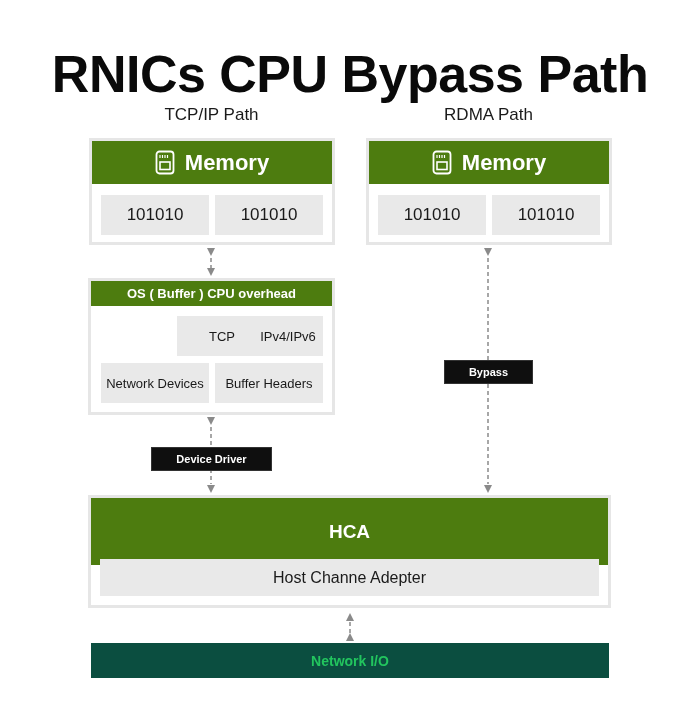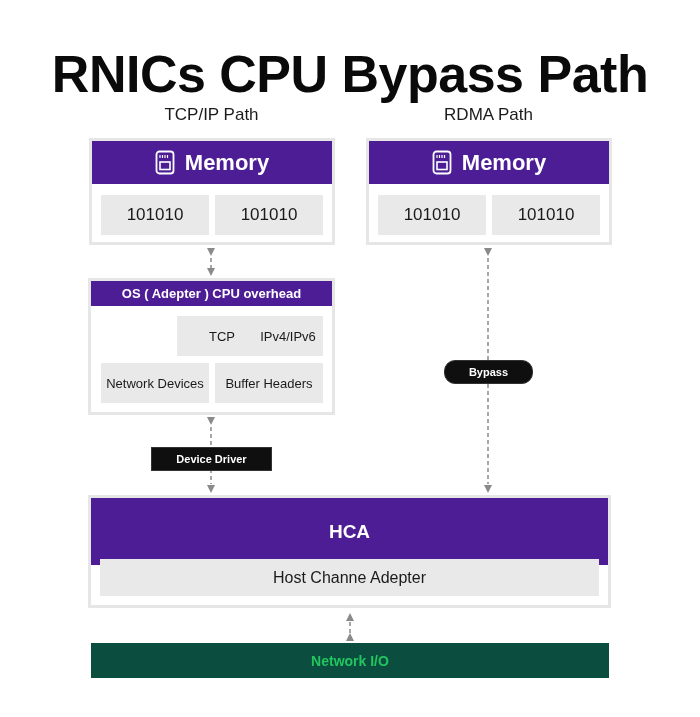--- a/index.html
+++ b/index.html
@@ -12,21 +12,21 @@
     }
     .path-label {
       position: absolute; top: 105px; width: 245px; text-align: center;
       font-size: 17px; color: #1a1a1a;
     }
 
     .panel {
       position: absolute; background: #fff; border: 3px solid #e6e6e6;
     }
     .panel-header {
-      background: #4c1d95; color: #fff; text-align: center;
+      background: #4d7c0f; color: #fff; text-align: center;
       display: flex; align-items: center; justify-content: center;
     }
     .cell {
       position: absolute; background: #e9e9e9; color: #1a1a1a;
       display: flex; align-items: center; justify-content: center; text-align: center;
     }
 
     
     .mem { top: 138px; width: 246px; height: 107px; }
     .mem .panel-header { height: 43px; font-size: 22px; font-weight: bold; gap: 10px; }
@@ -130,28 +130,28 @@
         <rect x="5" y="12" width="10" height="7.5" fill="none" stroke="#fff" stroke-width="1.6"></rect>
       </svg>
     </span>
     <span>Memory</span>
   </div>
   <div class="cell c1">101010</div>
   <div class="cell c2">101010</div>
 </div>
 
 <div class="panel os">
-  <div class="panel-header">OS ( Adepter ) CPU overhead</div>
+  <div class="panel-header">OS ( Buffer ) CPU overhead</div>
   <div class="cell" style="left:86px; top:35px; width:90px; height:40px;">TCP</div>
   <div class="cell" style="left:162px; top:35px; width:70px; height:40px;">IPv4/IPv6</div>
   <div class="cell" style="left:10px; top:82px; width:108px; height:40px;">Network Devices</div>
   <div class="cell" style="left:124px; top:82px; width:108px; height:40px;">Buffer Headers</div>
 </div>
 
 <div class="tag" style="left:151px; top:447px; width:121px; height:24px;">Device Driver</div>
-<div class="tag" style="left:444px; top:360px; width:89px; height:24px;border-radius:11px;">Bypass</div>
+<div class="tag" style="left:444px; top:360px; width:89px; height:24px;">Bypass</div>
 
 <div class="panel hca">
   <div class="panel-header">HCA</div>
   <div class="cell">Host Channe Adepter</div>
 </div>
 
 <div class="netio">Network I/O</div>
 
 </body></html>

